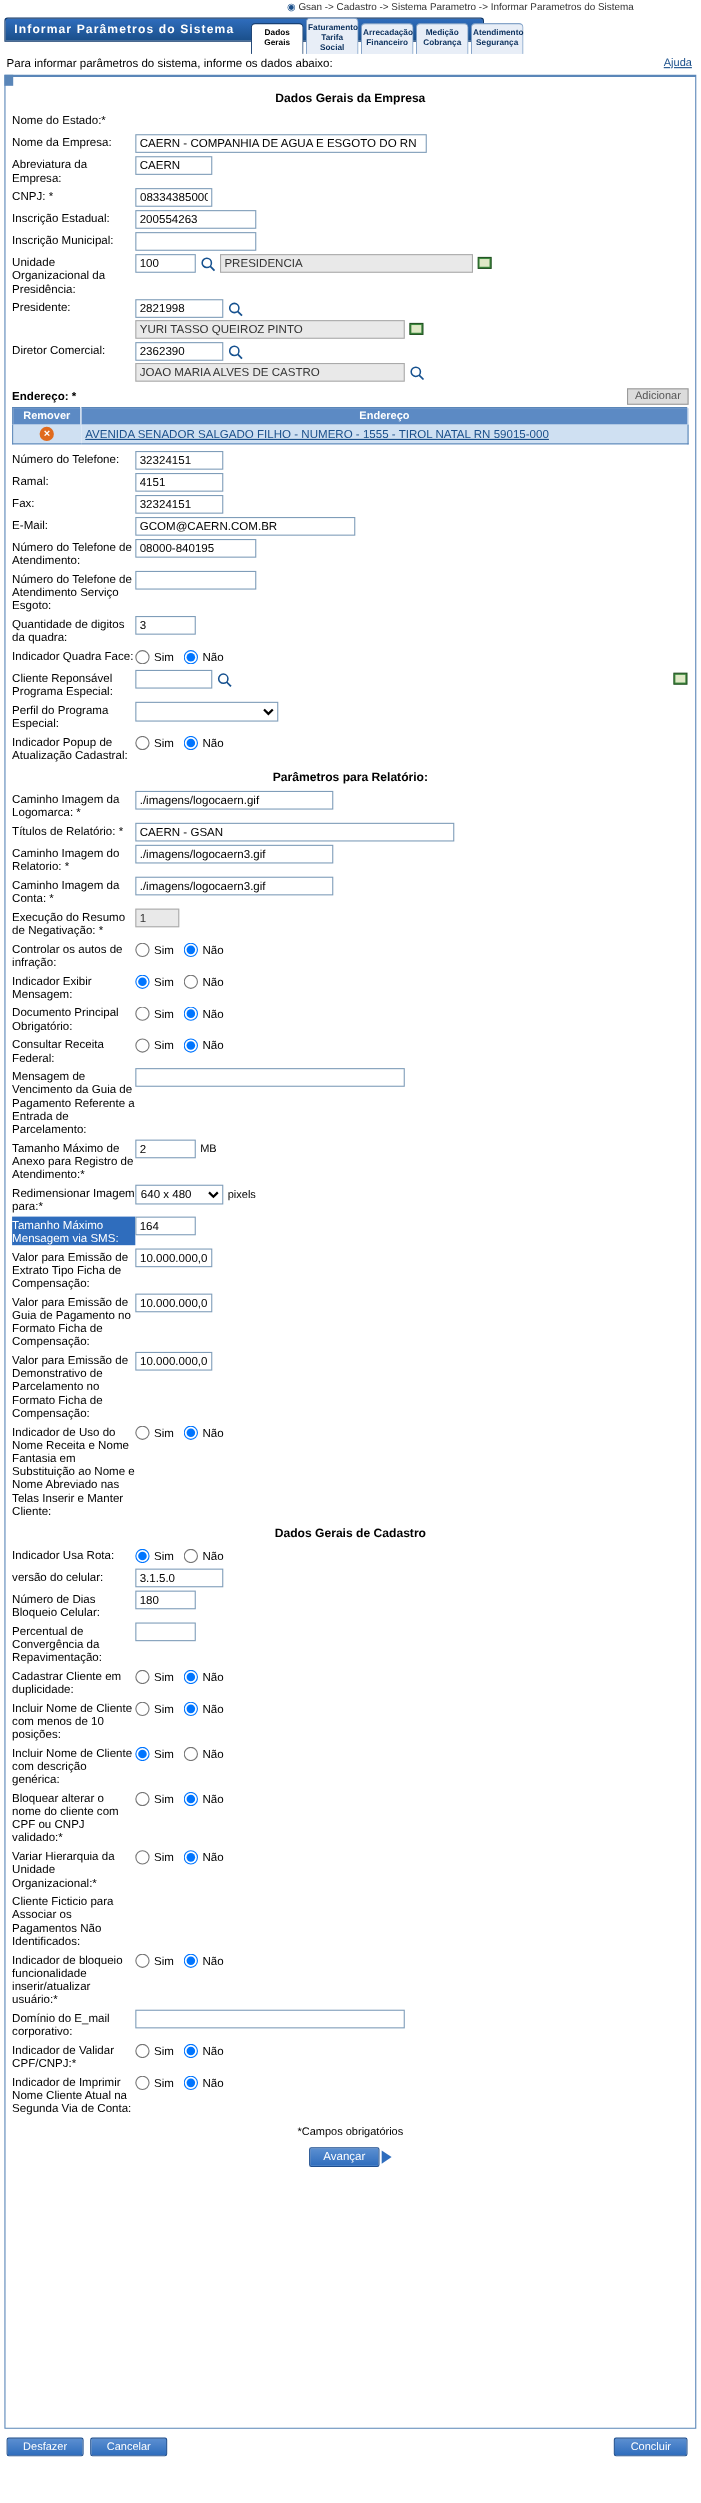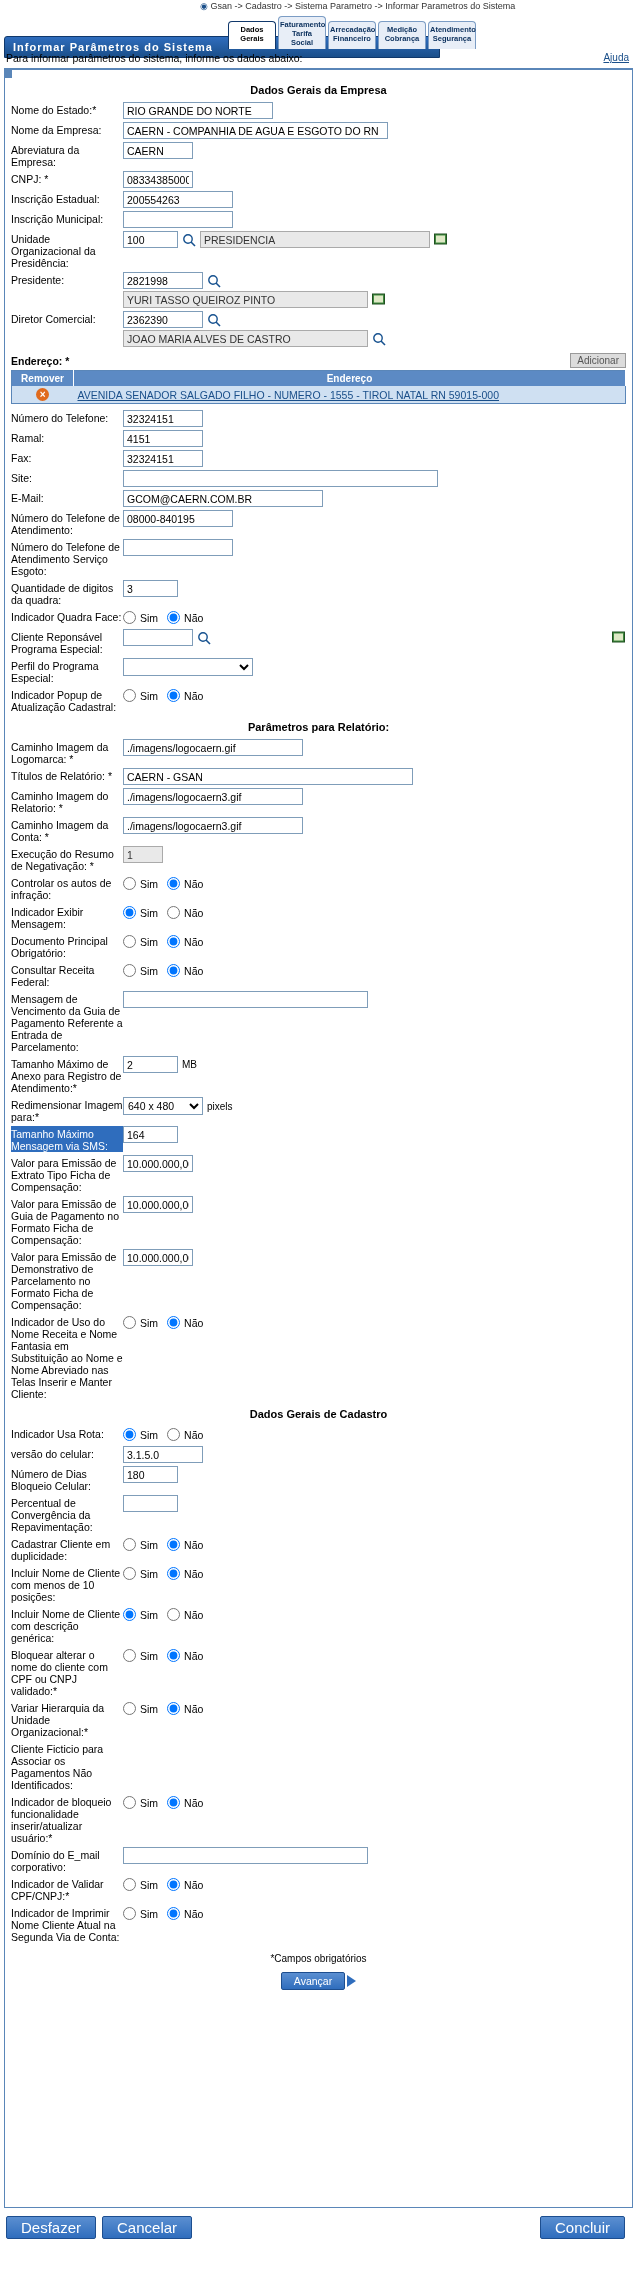--- a/index.html
+++ b/index.html
@@ -13,31 +13,32 @@
   .page { width: 637px; min-height: 2275px; position: relative; background:#fff; }
 
   
   .breadcrumb-bar {
     height: 12px;
     font-size: 9px;
     color: #333;
     padding: 1px 0 0 200px;
     white-space: nowrap;
     overflow: hidden;
+    text-align: center;
   }
   .breadcrumb-bar .bc-icon { color:#1a4f8a; }
 
   
   .header-row {
     position: relative;
     height: 36px;
   }
   .title-bar {
     position: absolute;
-    left: 4px; top: 24px;
+    left: 4px; top: 4px;
     width: 436px; height: 22px;
     background: linear-gradient(#2f6dbd, #1a4f8a);
     border: 1px solid #10386b;
     border-radius: 3px 3px 0 0;
     color: #fff;
     font-weight: bold;
     font-size: 11px;
     letter-spacing: 1px;
     padding: 4px 0 0 8px;
   }
@@ -219,21 +220,21 @@
     width:0;height:0;border-top:6px solid transparent;border-bottom:6px solid transparent;
     border-left:9px solid #2f6dbd;
   }
   .bottom-bar {
     display:flex; align-items:center; margin:8px 6px 6px 6px;
   }
   .btn-grey {
     background: linear-gradient(#5b8fd1,#2f6dbd);
     border:1px solid #1d4e8f;
     color:#fff;
-    font-size:15px;
+    font-size:10px;
     padding:2px 14px;
     border-radius:2px;
     margin-right:6px;
     cursor:pointer;
   }
   .bottom-bar .right { margin-left:auto; }
 
   .tiny { font-size:10px; }
 </style>
 </head>
@@ -261,23 +262,20 @@
     <span>Para informar parâmetros do sistema, informe os dados abaixo:</span>
     <span class="help-link">Ajuda</span>
   </div>
 
   <div class="panel">
 
     <div class="section-title">Dados Gerais da Empresa</div>
 
     <div class="row">
       <div class="lbl">Nome do Estado:*</div>
-      <div class="fld">
-        <input class="txt w150" value="RIO GRANDE DO NORTE" style="">
-      </div>
     </div>
 
     <div class="row">
       <div class="lbl">Nome da Empresa:</div>
       <div class="fld">
         <input class="txt w265" value="CAERN - COMPANHIA DE AGUA E ESGOTO DO RN" style="">
       </div>
     </div>
 
     <div class="row">
@@ -415,26 +413,20 @@
         </div>
     </div>
 
     <div class="row">
       <div class="lbl">Fax:</div>
       <div class="fld">
           <input class="txt w80" value="32324151" style="">
         </div>
     </div>
 
-    <div class="row">
-      <div class="lbl">Site:</div>
-      <div class="fld">
-          <input class="txt w315" value="" style="">
-        </div>
-    </div>
 
     <div class="row">
       <div class="lbl">E-Mail:</div>
       <div class="fld">
           <input class="txt w200" value="GCOM@CAERN.COM.BR" style="">
         </div>
     </div>
 
     <div class="row">
       <div class="lbl">Número do Telefone de Atendimento:</div>

